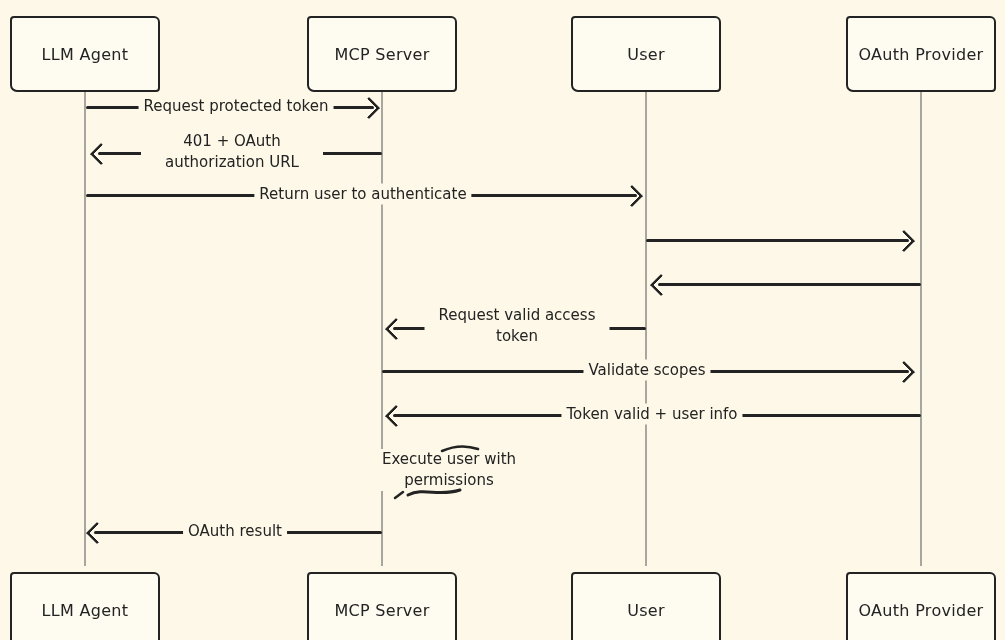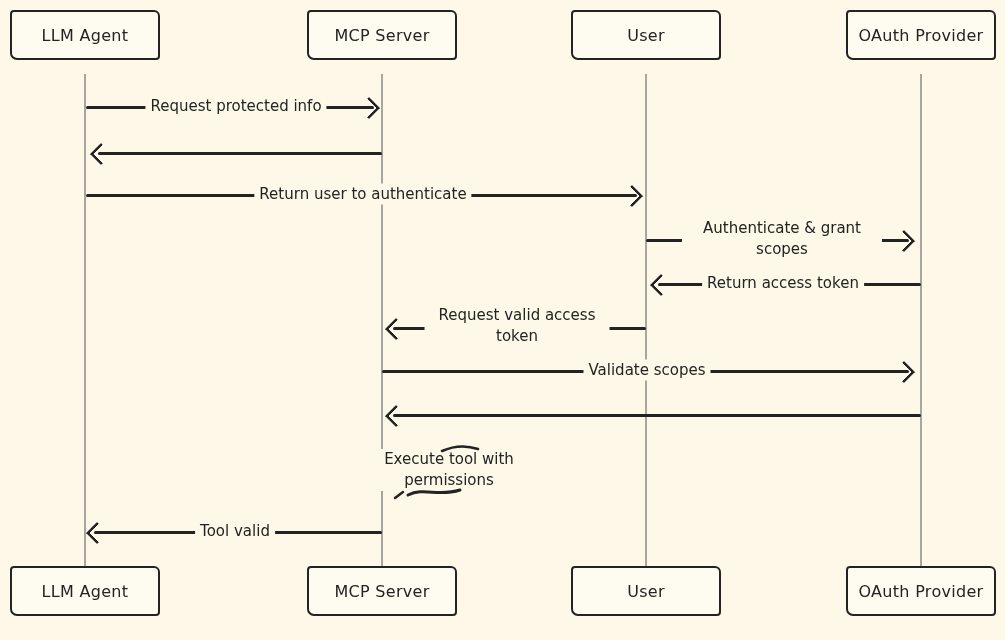--- a/index.html
+++ b/index.html
@@ -15,26 +15,27 @@
     background:var(--background);
     font-family:"DejaVu Sans", sans-serif;
     color:var(--ink);
     overflow:hidden;
   }
   .lifeline{
     position:absolute;top:74px;height:492px;width:2px;
     background:var(--lifeline);
   }
   .actor{
-    position:absolute;width:150px;height:50px;
+    position:absolute;width:150px;height:76px;
     border:2.5px solid var(--ink);
     border-radius:4px 6px 4px 7px;
     background:var(--boxfill);
     display:flex;align-items:center;justify-content:center;
     box-sizing:border-box;
+    margin-top:6px;
   }
   .actor-label{
     font-size:16px;letter-spacing:.3px;white-space:nowrap;
   }
   .mline{
     position:absolute;height:0;
     border-top:3px solid var(--ink);
     border-radius:2px;
   }
   .head{
@@ -90,54 +91,54 @@
   </div>
   <div class="actor" style="left:571px;top:566px">
     <span class="actor-label">User</span>
   </div>
   <div class="actor" style="left:846px;top:566px">
     <span class="actor-label">OAuth Provider</span>
   </div>
 
   <div class="mline" style="left:86px;top:106px;width:288px"></div>
   <span class="head right" style="left:361px;top:100px"></span>
-  <div class="mlabel" style="left:236px;top:106px">Request protected info</div>
+  <div class="mlabel" style="left:236px;top:106px">Request protected token</div>
 
   <div class="mline" style="left:98px;top:152px;width:284px"></div>
   <span class="head left" style="left:93px;top:146px"></span>
+  <div class="mlabel wrap" style="left:232px;top:152px;width:172px">401 + OAuth authorization URL</div>
 
   <div class="mline" style="left:86px;top:194px;width:551px"></div>
   <span class="head right" style="left:624px;top:188px"></span>
   <div class="mlabel" style="left:363px;top:194px">Return user to authenticate</div>
 
   <div class="mline" style="left:646px;top:239px;width:263px"></div>
   <span class="head right" style="left:896px;top:233px"></span>
-  <div class="mlabel wrap" style="left:782px;top:239px;width:190px">Authenticate &amp; grant scopes</div>
 
   <div class="mline" style="left:658px;top:283px;width:263px"></div>
   <span class="head left" style="left:653px;top:277px"></span>
-  <div class="mlabel" style="left:783px;top:283px">Return access token</div>
 
   <div class="mline" style="left:393px;top:327px;width:253px"></div>
   <span class="head left" style="left:388px;top:321px"></span>
   <div class="mlabel wrap" style="left:517px;top:326px;width:175px">Request valid access token</div>
 
   <div class="mline" style="left:382px;top:370px;width:527px"></div>
   <span class="head right" style="left:896px;top:364px"></span>
   <div class="mlabel" style="left:647px;top:370px">Validate scopes</div>
 
   <div class="mline" style="left:393px;top:414px;width:528px"></div>
   <span class="head left" style="left:388px;top:408px"></span>
+  <div class="mlabel" style="left:652px;top:414px">Token valid + user info</div>
 
-  <div class="mlabel wrap" style="left:449px;top:470px;width:165px">Execute tool with permissions</div>
+  <div class="mlabel wrap" style="left:449px;top:470px;width:165px">Execute user with permissions</div>
   <svg class="scribble" style="left:440px;top:443px" width="40" height="10" viewBox="0 0 40 10">
     <path d="M2,8 Q20,0 38,6" stroke-width="2.5"></path>
   </svg>
   <svg class="scribble" style="left:392px;top:484px" width="72" height="16" viewBox="0 0 72 16">
     <path d="M3,14 L11,8" stroke-width="2.5"></path>
     <path d="M16,11 C32,3 46,13 68,6" stroke-width="3"></path>
   </svg>
 
   <div class="mline" style="left:94px;top:531px;width:288px"></div>
   <span class="head left" style="left:89px;top:525px"></span>
-  <div class="mlabel" style="left:235px;top:531px">Tool valid</div>
+  <div class="mlabel" style="left:235px;top:531px">OAuth result</div>
 
 </div>
 
 </body></html>

